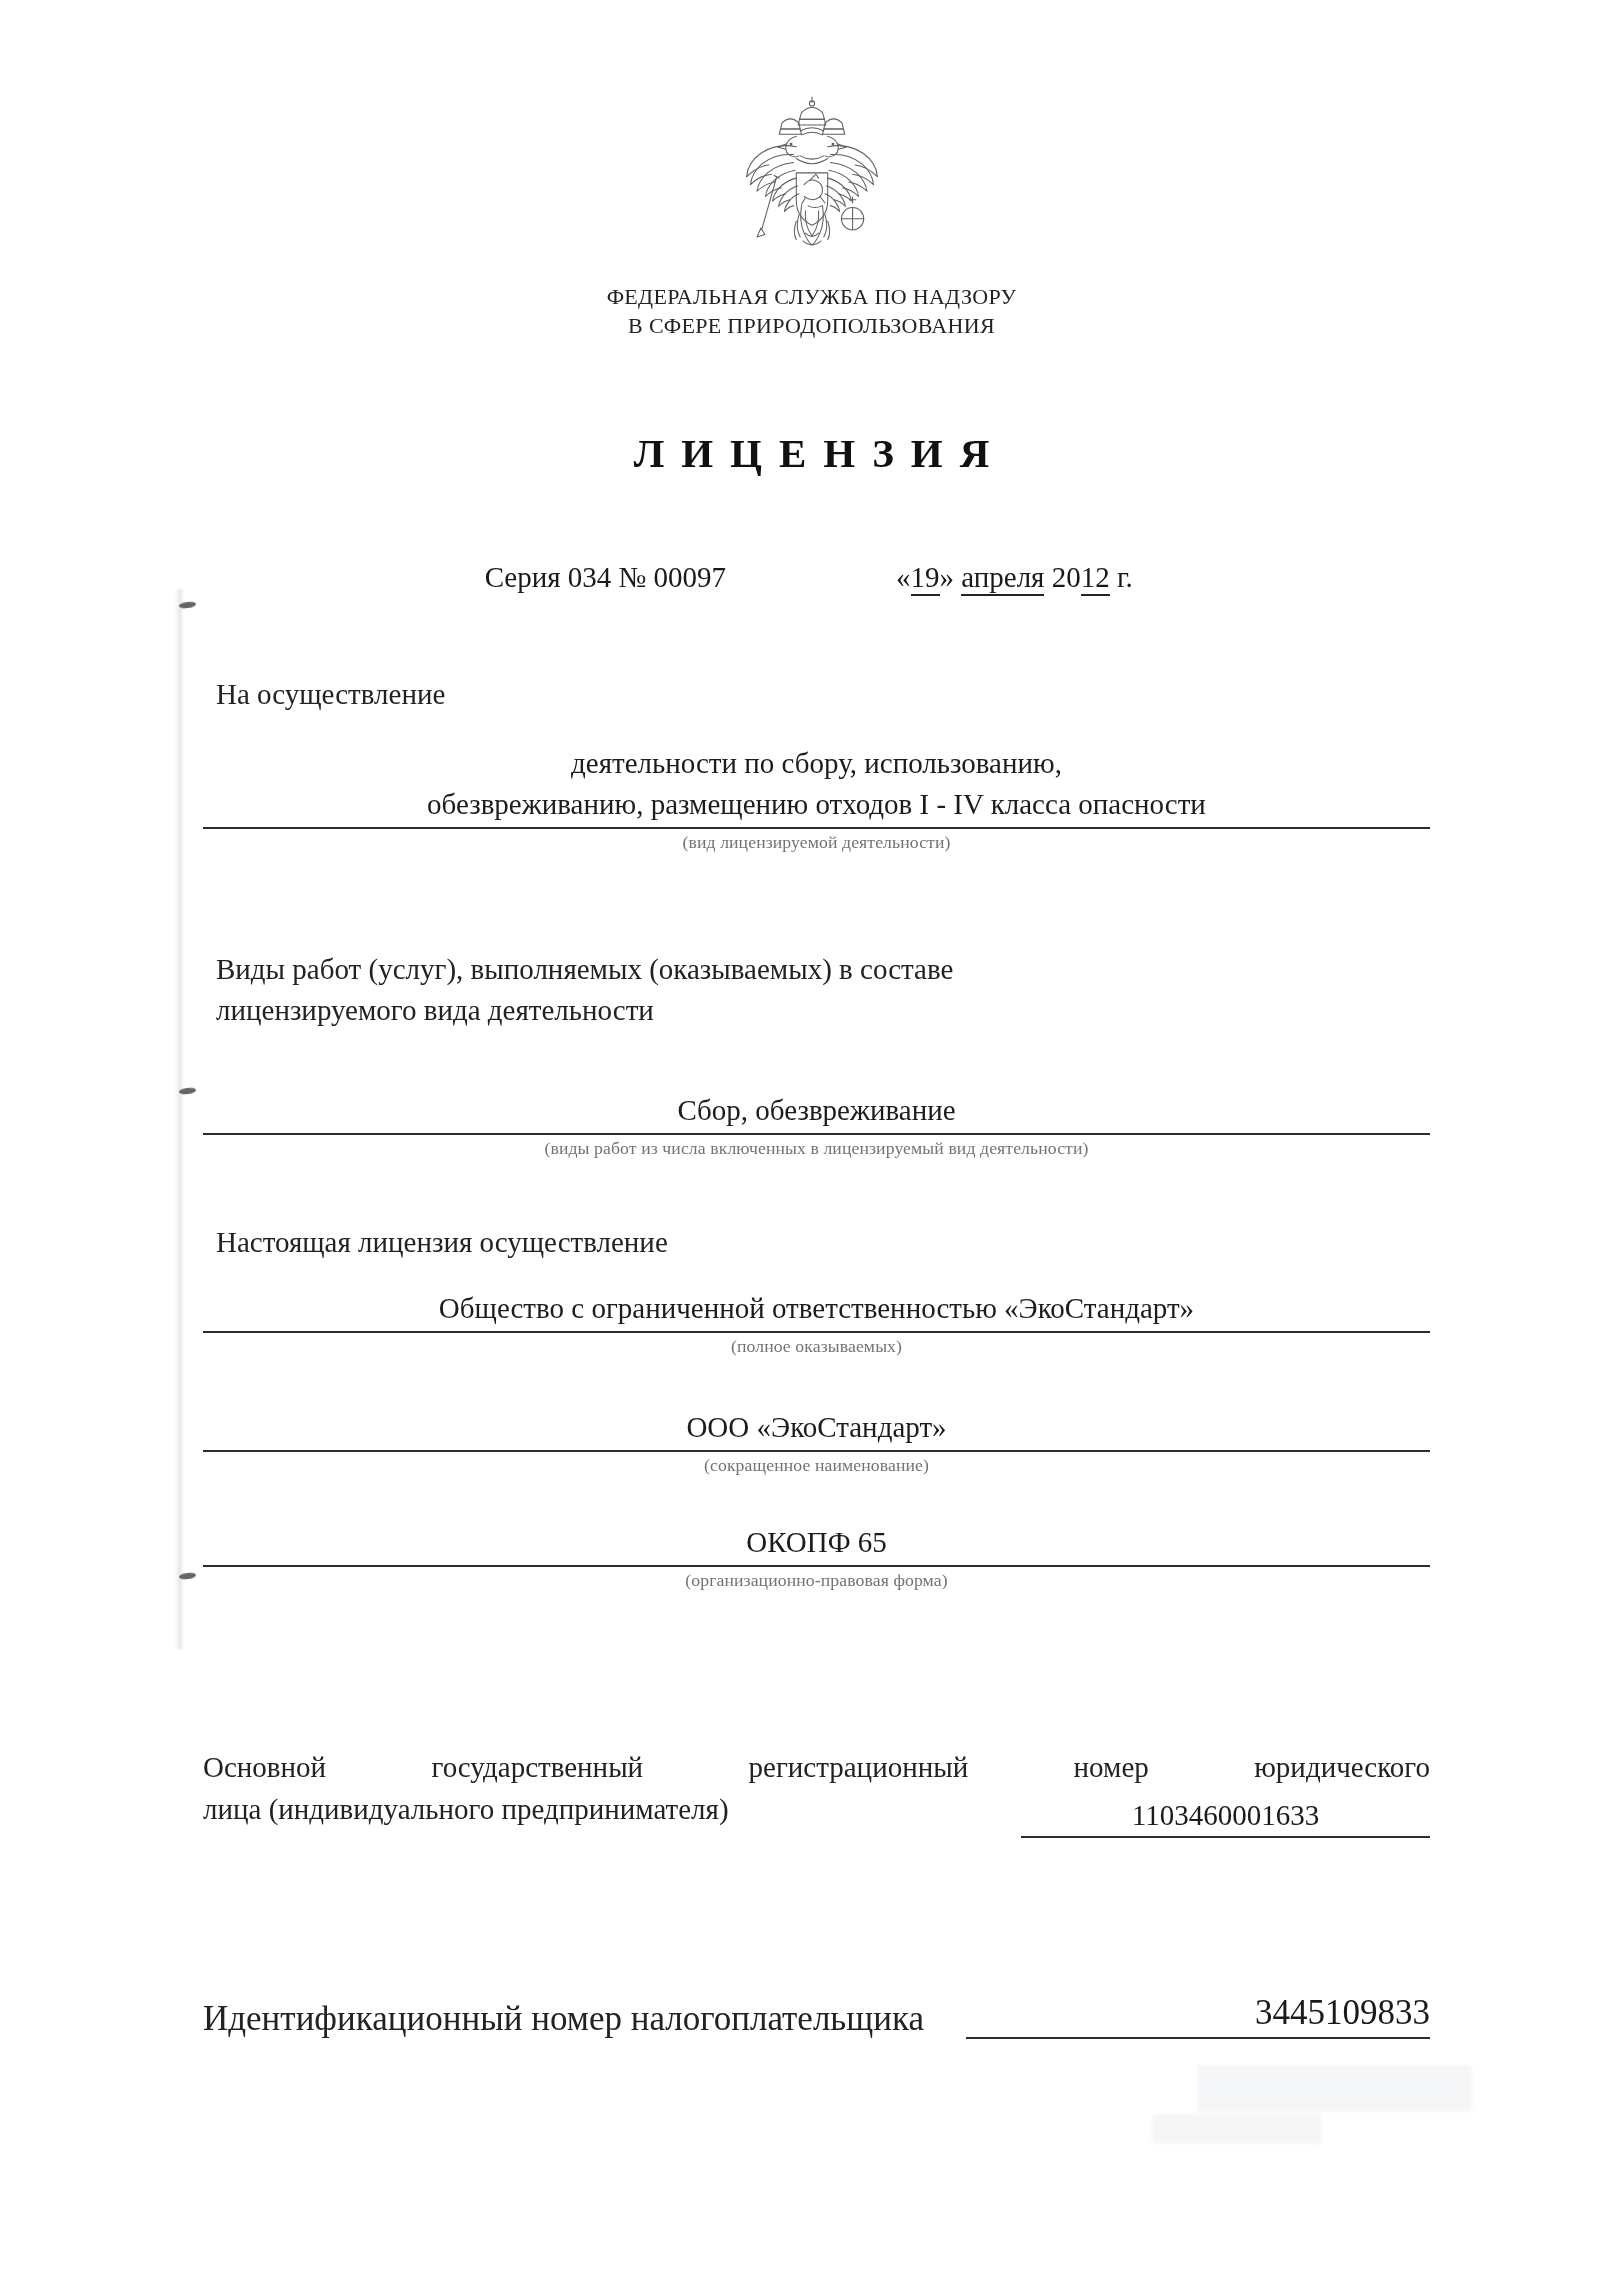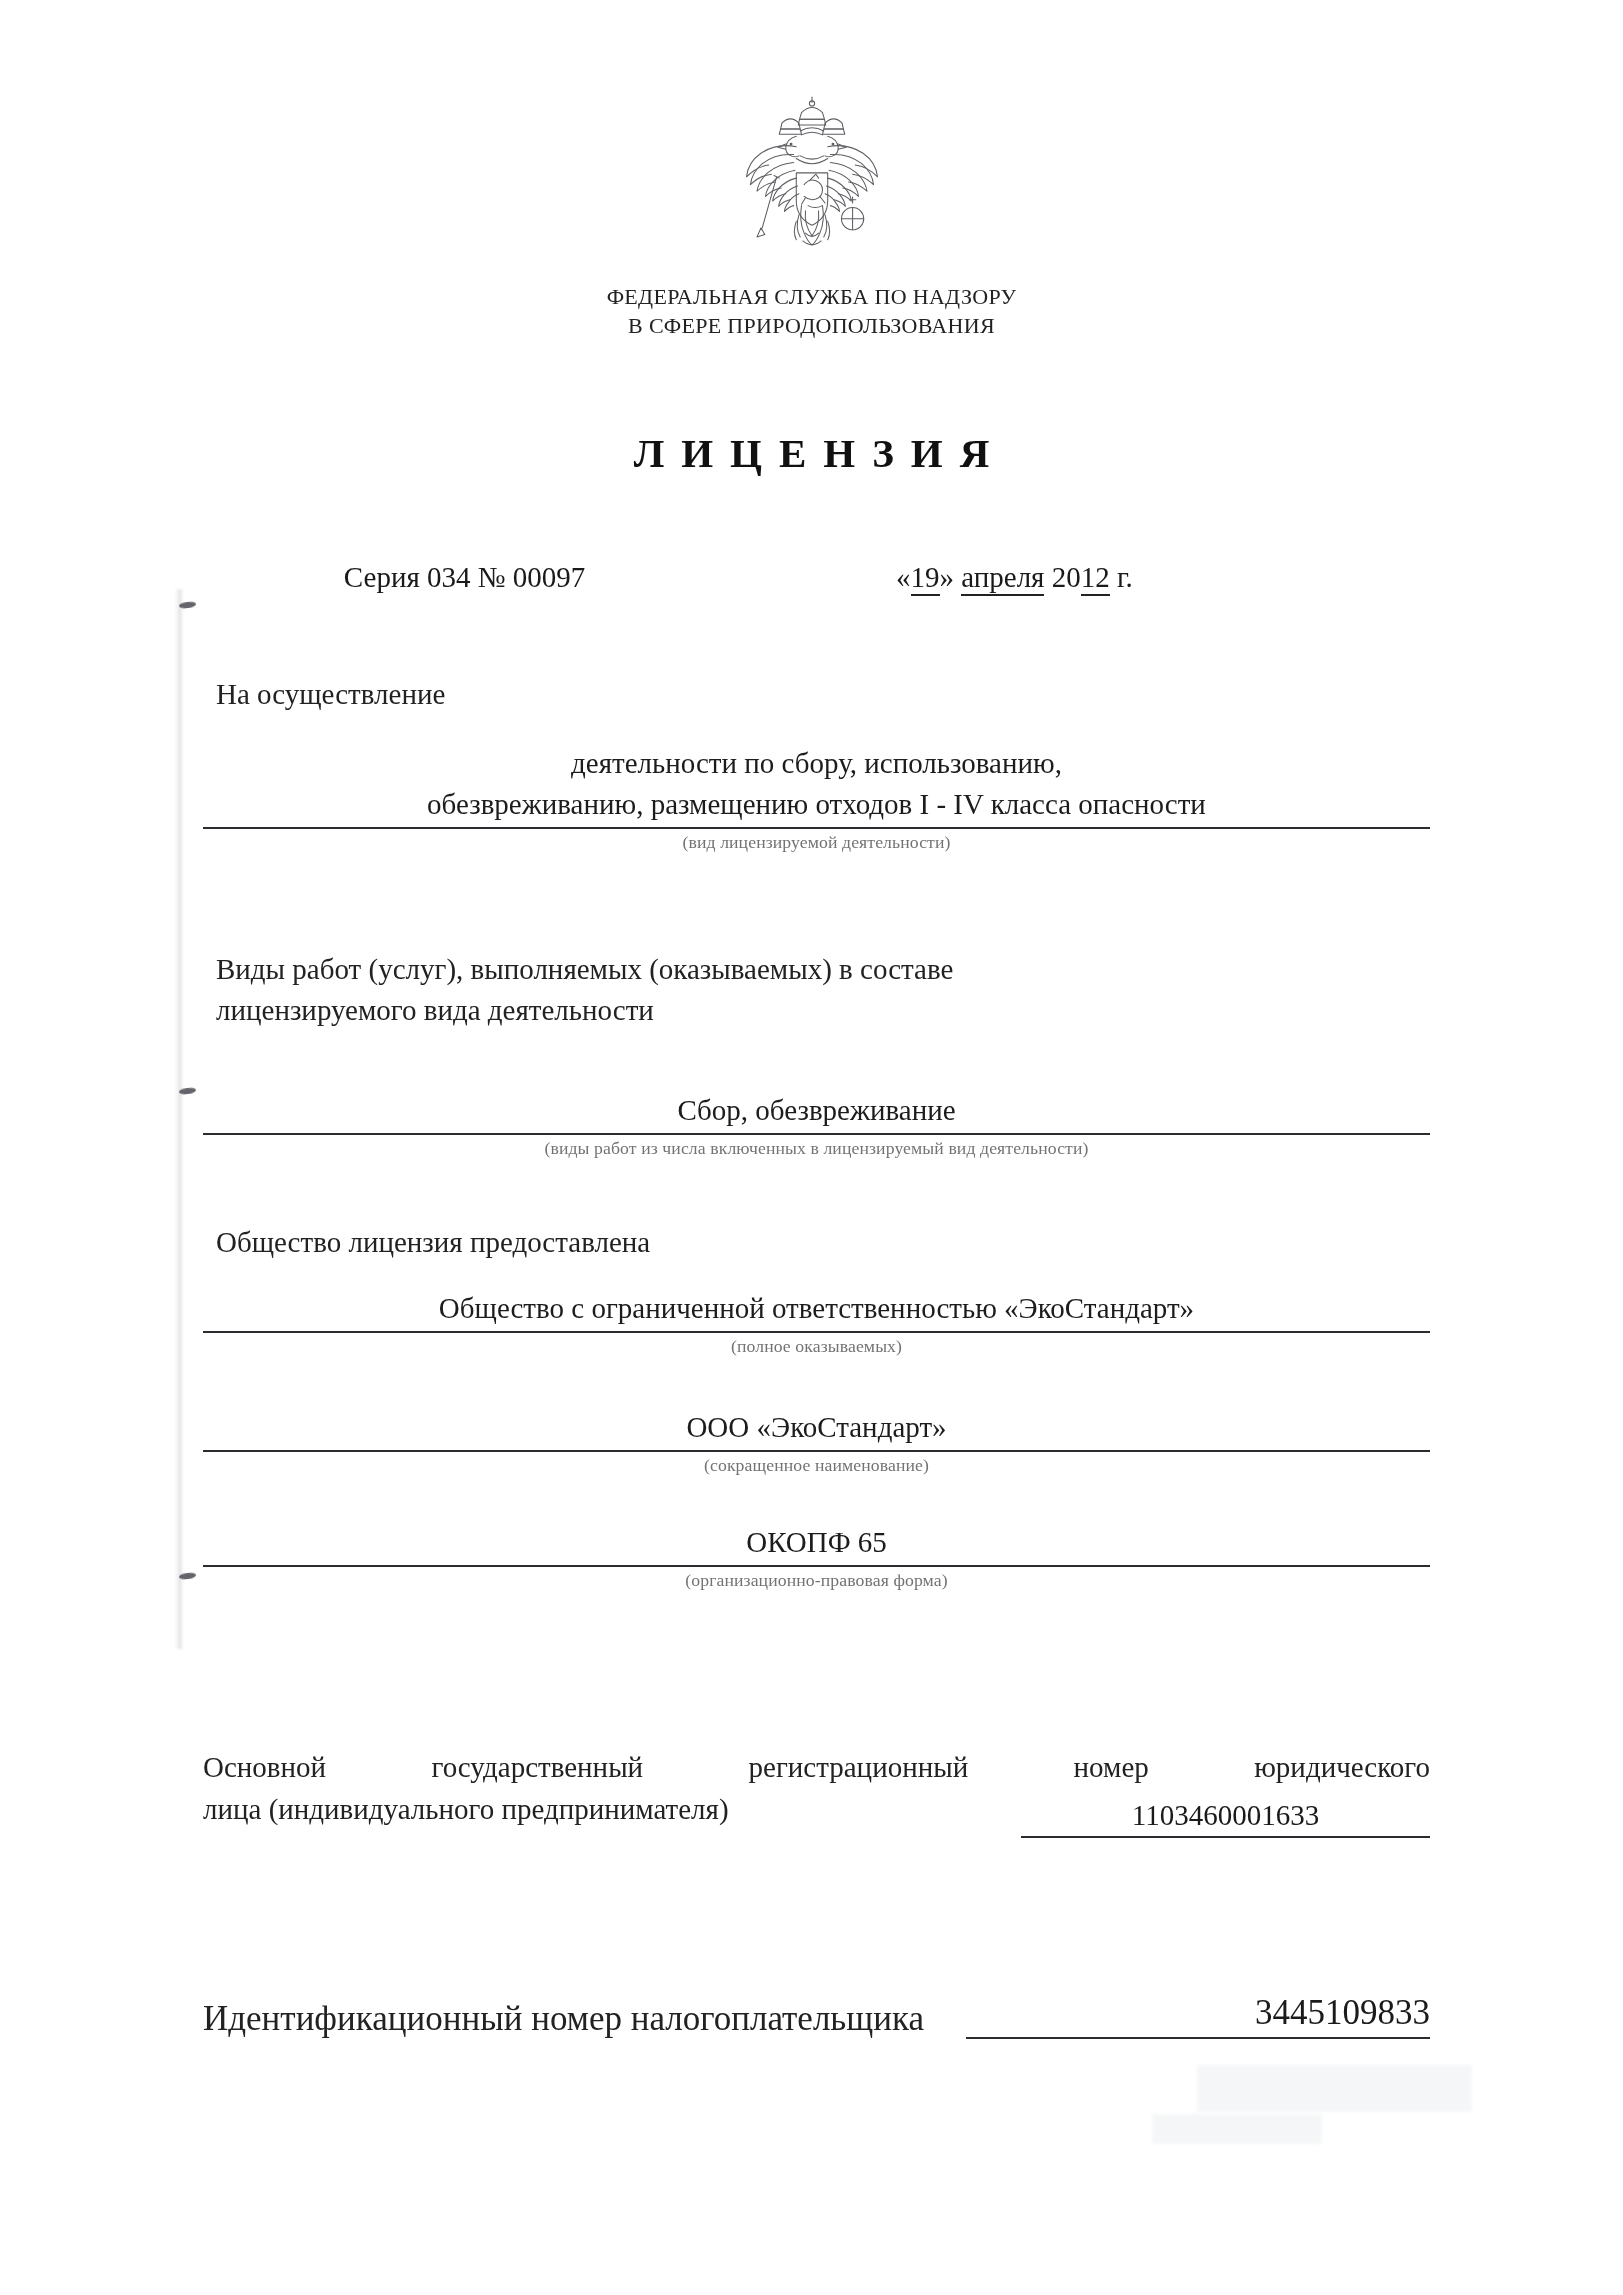--- a/index.html
+++ b/index.html
@@ -91,21 +91,21 @@
   }
 
   .serial-row {
     left: 203px;
     top: 561px;
     width: 1227px;
     font-size: 29px;
     display: flex;
     align-items: baseline;
   }
-  .serial-left { width: 523px; text-align: center; }
+  .serial-left { width: 523px; text-align: right; }
   .serial-right { flex: 1; text-align: left; padding-left: 170px; white-space: nowrap; }
   .u { border-bottom: 2px solid #222; padding-bottom: 1px; }
 
   .lead {
     font-size: 29px;
     line-height: 1.42;
     color: #222;
   }
 
   
@@ -284,21 +284,21 @@
     <div>Виды работ (услуг), выполняемых (оказываемых) в составе</div>
     <div>лицензируемого вида деятельности</div>
   </div>
 
   <div class="abs field" style="top:1090px;">
     <div class="value">Сбор, обезвреживание</div>
     <div class="rule"></div>
     <div class="caption">(виды работ из числа включенных в лицензируемый вид деятельности)</div>
   </div>
 
-  <div class="abs lead" style="left:216px; top:1222px;">Общество лицензия предоставлена</div>
+  <div class="abs lead" style="left:216px; top:1222px;">Настоящая лицензия осуществление</div>
 
   <div class="abs field" style="top:1288px;">
     <div class="value">Общество с ограниченной ответственностью «ЭкоСтандарт»</div>
     <div class="rule"></div>
     <div class="caption">(полное оказываемых)</div>
   </div>
 
   <div class="abs field" style="top:1407px;">
     <div class="value">ООО «ЭкоСтандарт»</div>
     <div class="rule"></div>

